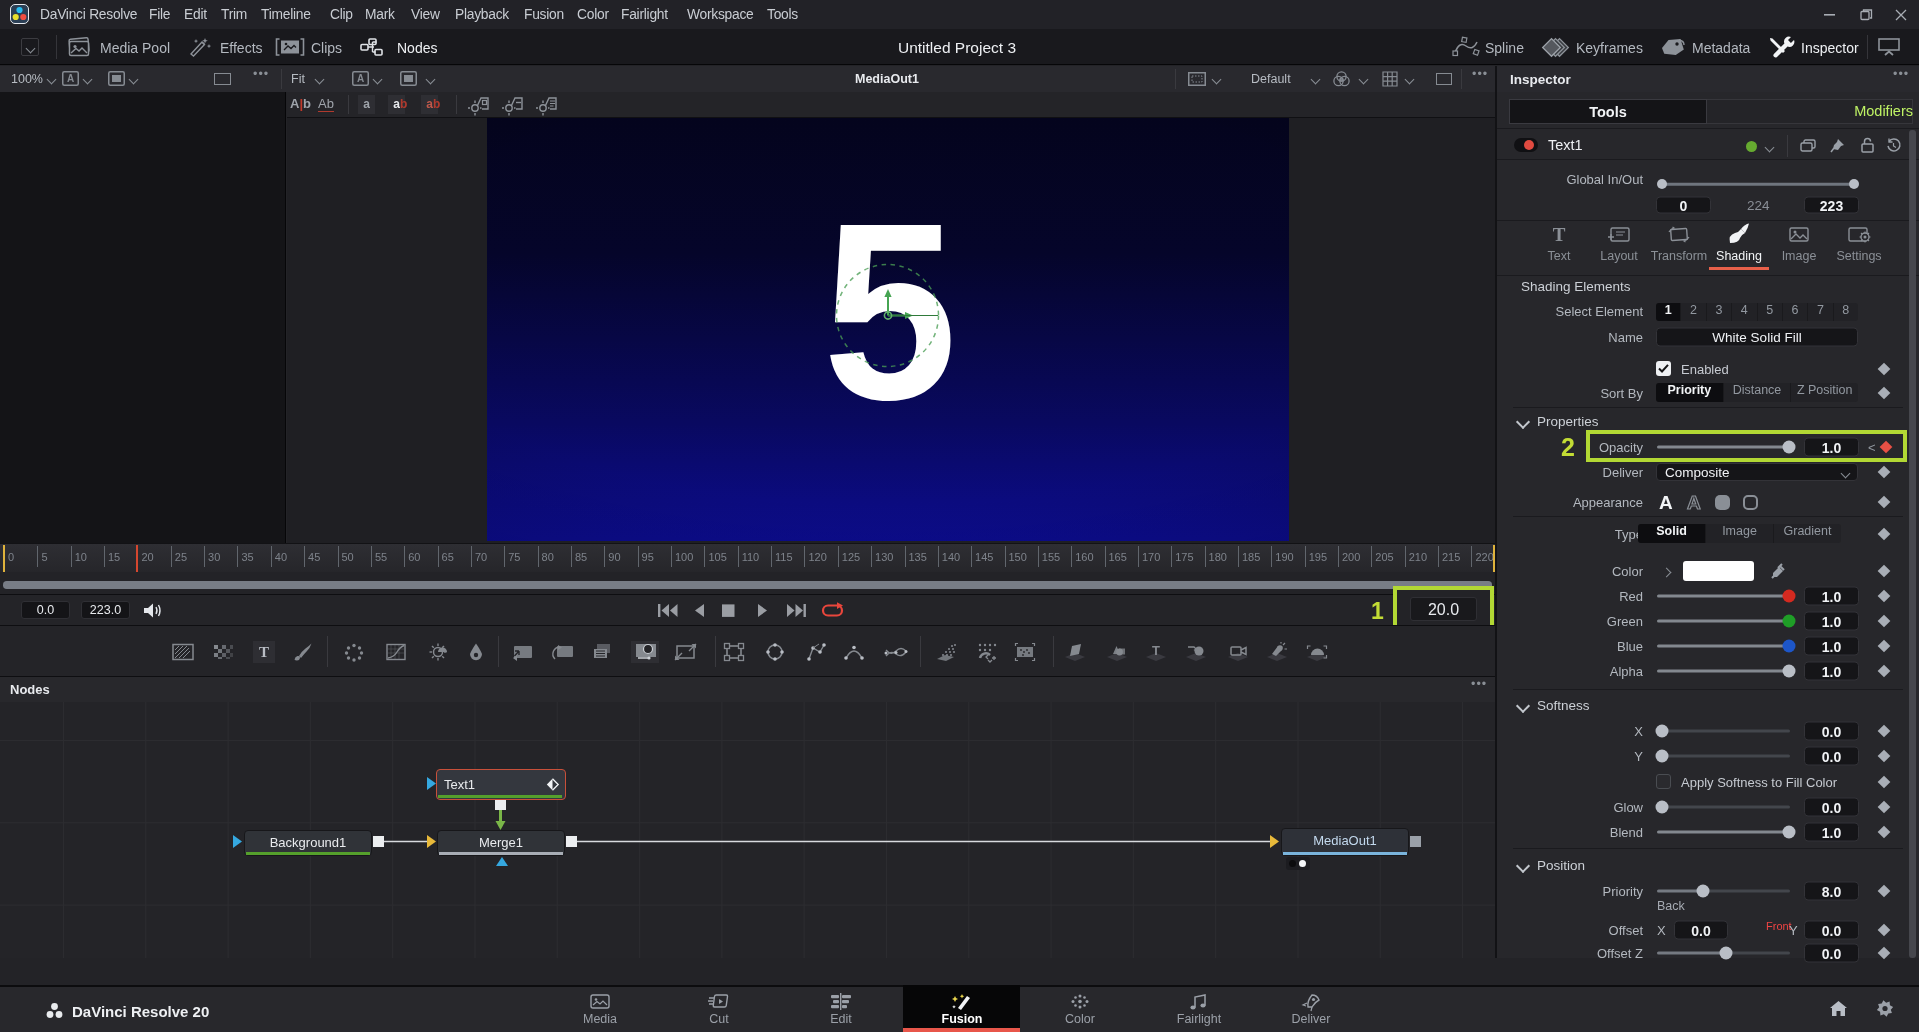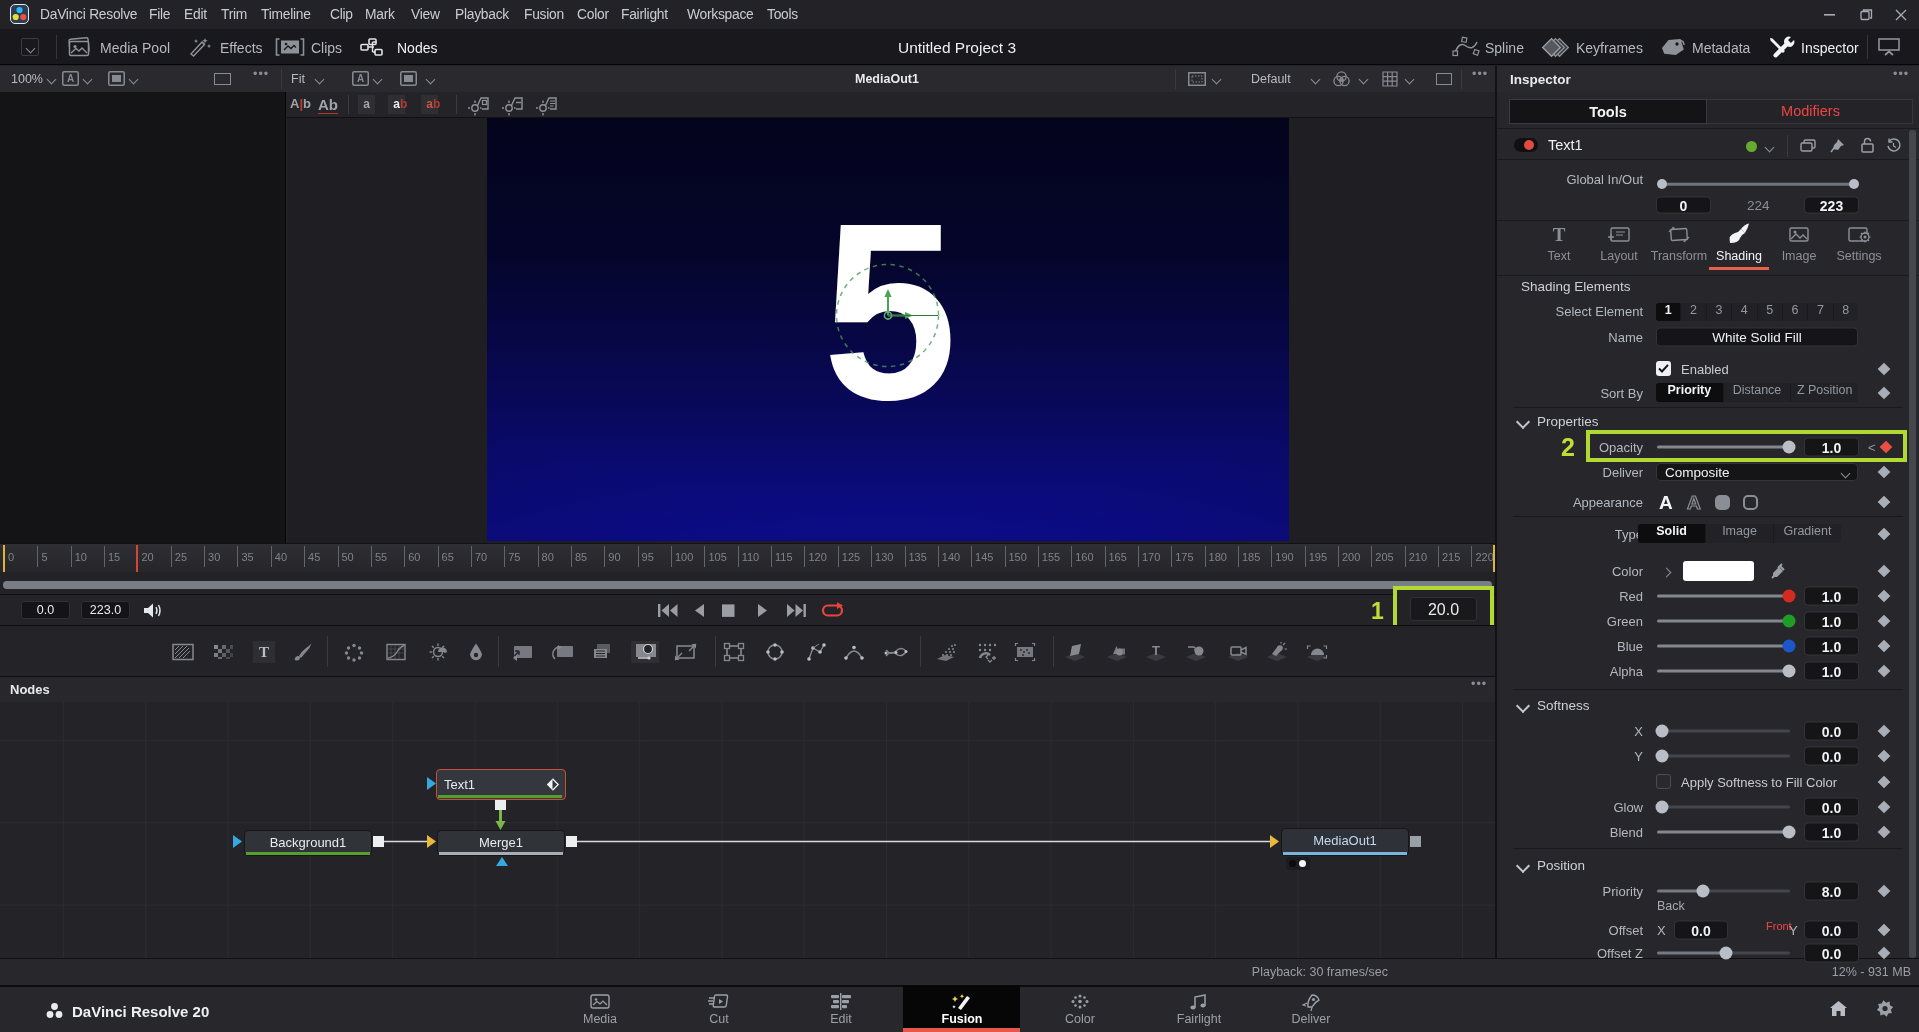--- a/index.html
+++ b/index.html
@@ -240,21 +240,21 @@
 <div class="abs" id="insphdr">
   <span class="txt" style="left:13px;top:6px;font-size:13.5px;font-weight:bold;color:#e8eaee">Inspector</span>
   <span class="txt" style="left:1893px;top:1px"></span>
   <span class="txt" style="left:396px;top:1px;letter-spacing:1px;color:#8a8f96;font-size:12.5px">•••</span>
 </div>
 
 <div class="abs" id="vleft"></div>
 <div class="abs" id="vmain">
   <div id="texttb">
     <span class="txt" style="left:3px;top:4px;font-size:13px;font-weight:bold;color:#9fa4ab">A<span style="color:#c0392b">|</span>b</span>
-    <span class="txt" style="left:31px;top:4px;font-size:15px;font-weight:bold;color:#9fa4ab;border-bottom:1.5px solid #b03a2e">Ab</span>
+    <span class="txt" style="left:31px;top:4px;font-size:13px;font-weight:normal;color:#9fa4ab;border-bottom:1.5px solid #b03a2e">Ab</span>
     <div style="position:absolute;left:61px;top:3px;width:1px;height:19px;background:#3a3a3f"></div>
     <div style="position:absolute;left:71px;top:3px;width:17px;height:19px;background:#2e2e33;color:#9fa4ab;font-size:12px;font-weight:bold;text-align:center;line-height:19px">a</div>
     <div style="position:absolute;left:101px;top:3px;width:17px;height:19px;background:#2e2e33;color:#e9ebee;font-size:12px;font-weight:bold;text-align:center;line-height:19px">a<span style="position:absolute;left:12px;color:#b03a2e">b</span></div>
     <div style="position:absolute;left:134px;top:3px;width:17px;height:19px;background:#2e2e33;color:#c0584a;font-size:12px;font-weight:bold;text-align:center;line-height:19px">a<span style="position:absolute;left:12px;color:#b03a2e">b</span></div>
     <div style="position:absolute;left:169px;top:3px;width:1px;height:19px;background:#3a3a3f"></div>
     <svg style="left:182px;top:3px" width="20" height="20" viewBox="0 0 20 20">
       <circle cx="6" cy="13" r="3.2" fill="none" stroke="#8d9299" stroke-width="1.4"></circle>
       <path d="M6 8 v-2.5 M6 18 v2.5 M1 13 h-2 M11 13 h1.5" stroke="#8d9299" stroke-width="1.4"></path>
       <path d="M8.5 10.5 L12 3 h7 v11 h-6" fill="none" stroke="#8d9299" stroke-width="1.4"></path>
       <rect x="13.5" y="5.5" width="4" height="4" fill="none" stroke="#8d9299" stroke-width="1.2"></rect>
@@ -672,24 +672,20 @@
 
   <div class="node" style="left:1281px;top:126px;width:128px;height:28px;background:#2e3138;border:1px solid #17171a;text-align:center;line-height:24px;color:#c3d9ee">MediaOut1
     <div style="position:absolute;left:1px;bottom:0px;width:124px;height:3.5px;background:#7ab4dc"></div>
   </div>
   <div style="position:absolute;left:1286px;top:155px;width:24px;height:13px;background:#1c1c20;border-radius:3px">
     <div style="position:absolute;left:3px;top:3px;width:7px;height:7px;border-radius:50%;background:#0c0c0e"></div>
     <div style="position:absolute;left:13px;top:3px;width:7px;height:7px;border-radius:50%;background:#f2f4f6"></div>
   </div>
 </div>
 
-<div class="abs" id="status">
-  <span class="txt" style="right:531px;top:6px">Playback: 30 frames/sec</span>
-  <span class="txt" style="right:8px;top:6px">12%  -  931 MB</span>
-</div>
 
 <div class="abs" id="bottombar">
   <div style="position:absolute;left:903px;top:-2px;width:117px;height:43px;background:#060607"></div>
   <div style="position:absolute;left:903px;top:41px;width:117px;height:6px;background:#e8564a"></div>
   <svg style="left:45px;top:15px" width="19" height="18" viewBox="0 0 19 18">
     <circle cx="9.5" cy="4.5" r="3.4" fill="#e9ebee"></circle>
     <circle cx="5" cy="12.5" r="3.4" fill="#e9ebee"></circle>
     <circle cx="14" cy="12.5" r="3.4" fill="#e9ebee"></circle>
   </svg>
   <span class="txt" style="left:72px;top:16px;font-size:15px;font-weight:bold;color:#eef0f3">DaVinci Resolve 20</span>
@@ -758,21 +754,21 @@
         <circle cx="9" cy="8.5" r="2.6" fill="#28282c"></circle>
       </svg>
 </div>
 
 <div class="abs" style="left:1495px;top:66px;width:2px;height:892px;background:#121215"></div>
 
 <div class="abs" id="inspector">
 
   <div style="position:absolute;left:12px;top:7px;width:404px;height:25px;background:#242428;border:1px solid #36363b">
     <div style="position:absolute;left:-1px;top:-1px;width:198px;height:25px;background:#141417;border:1px solid #3a3a40;color:#f2f4f6;font-size:14.5px;font-weight:bold;text-align:center;line-height:24px">Tools</div>
-    <div style="position:absolute;left:198px;top:0;width:205px;height:23px;color:#ef4444;font-size:14.5px;text-align:center;line-height:23px">Modifiers</div>
+    <div style="position:absolute;left:198px;top:0;width:205px;height:23px;color:#bef264;font-size:14.5px;text-align:right;line-height:23px">Modifiers</div>
   </div>
   <div class="divider" style="top:36px;left:0;width:422px"></div>
 
   <div style="position:absolute;left:17px;top:46px;width:24px;height:14px;border-radius:7px;background:#101013"></div>
   <div style="position:absolute;left:27px;top:48px;width:10px;height:10px;border-radius:50%;background:#e04a40"></div>
   <span class="txt" style="left:51px;top:45px;font-size:14.5px;color:#eef0f3">Text1</span>
   <div style="position:absolute;left:249px;top:49px;width:11px;height:11px;border-radius:50%;background:#66aa30"></div>
   <div class="chev" style="left:269px;top:50px"></div>
   <div style="position:absolute;left:290px;top:43px;width:1px;height:22px;background:#3a3a3f"></div>
 

